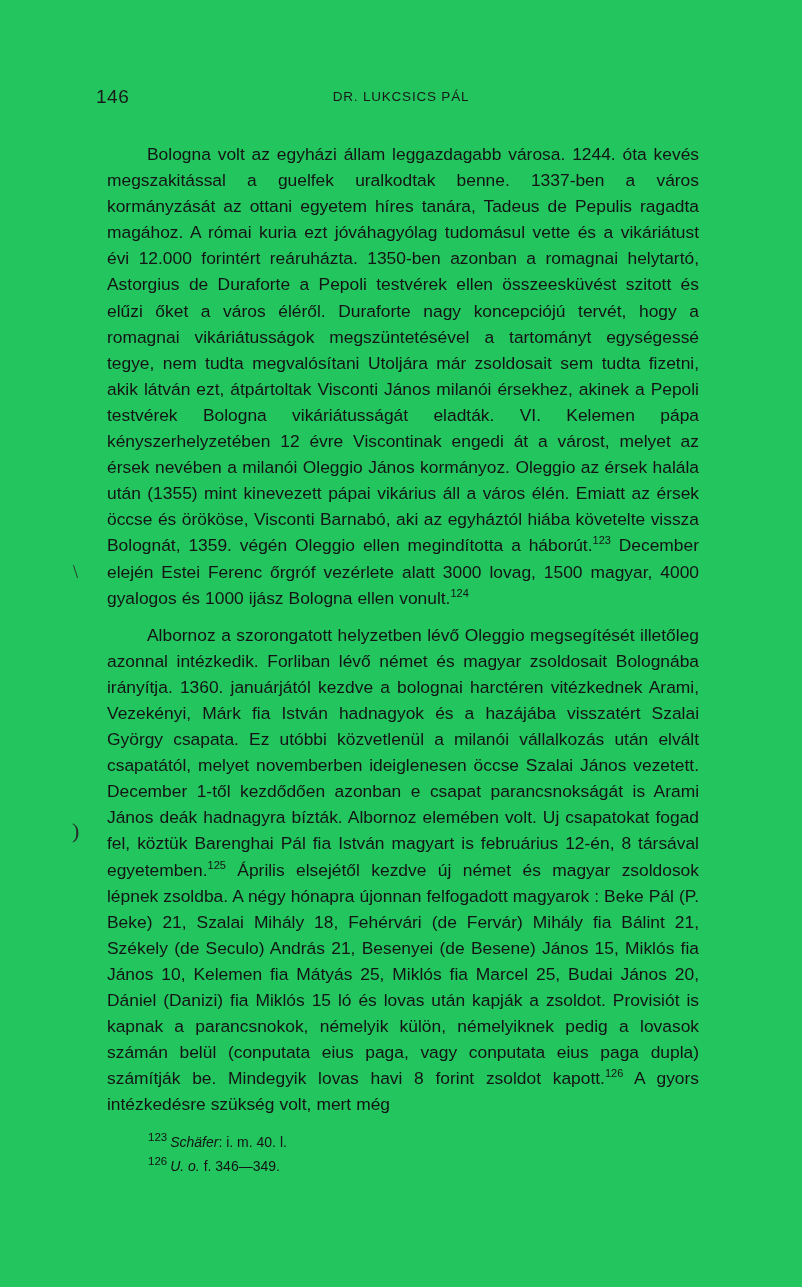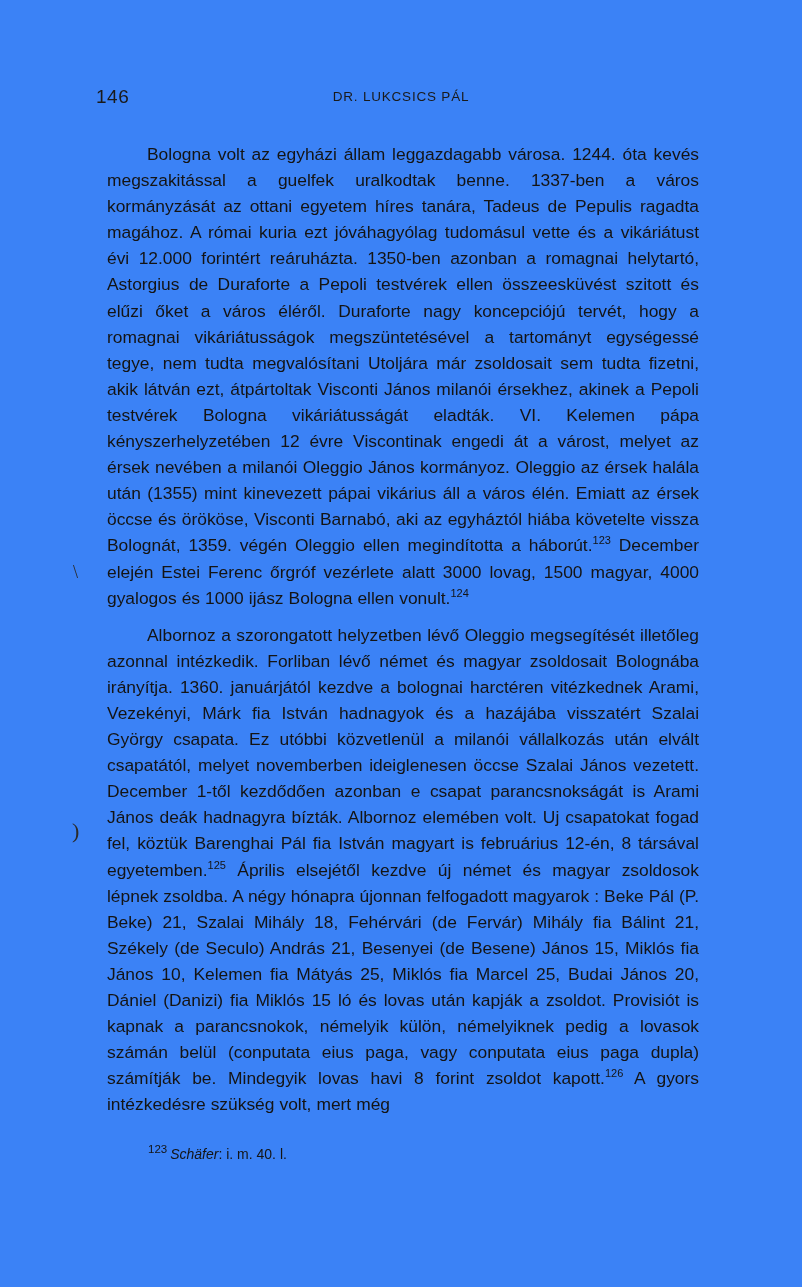--- a/index.html
+++ b/index.html
@@ -13,21 +13,21 @@
     font-family: "Liberation Serif", serif;
     color: #1a1a1a;
     position: relative;
     overflow: hidden;
   }
   .page {
     position: absolute;
     left: 0; top: 0;
     width: 802px;
     height: 1287px;
-    background: #3b82f6;
+    background: #22c55e;
   }
   .header {
     position: absolute;
     left: 96px;
     top: 86px;
     width: 610px;
     height: 20px;
   }
   .folio {
     position: absolute;
@@ -77,21 +77,20 @@
   }
   .footnotes {
     position: absolute;
     left: 148px;
     top: 1128px;
     width: 500px;
     font-family: "Liberation Sans", sans-serif;
     font-size: 14px;
     line-height: 19.5px;
     color: #141414;
-    margin-top: 12px;
   }
   .footnotes .fn {
     white-space: nowrap;
   }
   .footnotes .fn-num {
     font-size: 11.5px;
     vertical-align: super;
     margin-right: 3px;
   }
   .footnotes .fn-text {
@@ -119,15 +118,16 @@
   <div class="body-text">
     <p class="cont">Bologna volt az egyházi állam leggazdagabb városa. 1244. óta kevés megszakitással a guelfek uralkodtak benne. 1337-ben a város kormányzását az ottani egyetem híres tanára, Tadeus de Pepulis ragadta magához. A római kuria ezt jóváhagyólag tudomásul vette és a vikáriátust évi 12.000 forintért reáruházta. 1350-ben azonban a romagnai helytartó, Astorgius de Duraforte a Pepoli testvérek ellen összeesküvést szitott és elűzi őket a város éléről. Duraforte nagy koncepciójú tervét, hogy a romagnai vikáriátusságok megszüntetésével a tartományt egységessé tegye, nem tudta megvalósítani Utoljára már zsoldosait sem tudta fizetni, akik látván ezt, átpártoltak Visconti János milanói érsekhez, akinek a Pepoli testvérek Bologna vikáriátusságát eladták. VI. Kelemen pápa kényszerhelyzetében 12 évre Viscontinak engedi át a várost, melyet az érsek nevében a milanói Oleggio János kormányoz. Oleggio az érsek halála után (1355) mint kinevezett pápai vikárius áll a város élén. Emiatt az érsek öccse és örököse, Visconti Barnabó, aki az egyháztól hiába követelte vissza Bolognát, 1359. végén Oleggio ellen megindította a háborút.<sup>123</sup> December elején Estei Ferenc őrgróf vezérlete alatt 3000 lovag, 1500 magyar, 4000 gyalogos és 1000 ijász Bologna ellen vonult.<sup>124</sup></p>
     <p class="cont">Albornoz a szorongatott helyzetben lévő Oleggio megsegítését illetőleg azonnal intézkedik. Forliban lévő német és magyar zsoldosait Bolognába irányítja. 1360. januárjától kezdve a bolognai harctéren vitézkednek Arami, Vezekényi, Márk fia István hadnagyok és a hazájába visszatért Szalai György csapata. Ez utóbbi közvetlenül a milanói vállalkozás után elvált csapatától, melyet novemberben ideiglenesen öccse Szalai János vezetett. December 1-től kezdődően azonban e csapat parancsnokságát is Arami János deák hadnagyra bízták. Albornoz elemében volt. Uj csapatokat fogad fel, köztük Barenghai Pál fia István magyart is februárius 12-én, 8 társával egyetemben.<sup>125</sup> Április elsejétől kezdve új német és magyar zsoldosok lépnek zsoldba. A négy hónapra újonnan felfogadott magyarok : Beke Pál (P. Beke) 21, Szalai Mihály 18, Fehérvári (de Fervár) Mihály fia Bálint 21, Székely (de Seculo) András 21, Besenyei (de Besene) János 15, Miklós fia János 10, Kelemen fia Mátyás 25, Miklós fia Marcel 25, Budai János 20, Dániel (Danizi) fia Miklós 15 ló és lovas után kapják a zsoldot. Provisiót is kapnak a parancsnokok, némelyik külön, némelyiknek pedig a lovasok számán belül (conputata eius paga, vagy conputata eius paga dupla) számítják be. Mindegyik lovas havi 8 forint zsoldot kapott.<sup>126</sup> A gyors intézkedésre szükség volt, mert még</p>
   </div>
 
   <div class="margin-mark mark-1">\</div>
   <div class="margin-mark mark-2">)</div>
 
   <div class="footnotes">
     <div class="fn"><span class="fn-num">123</span><span class="fn-text">Schäfer</span><span class="roman">: i. m. 40. l.</span></div>
+    <div class="fn"><span class="fn-num">126</span><span class="fn-text">U. o.</span><span class="roman"> f. 346—349.</span></div>
   </div>
 
 </div>
 
 </body></html>

